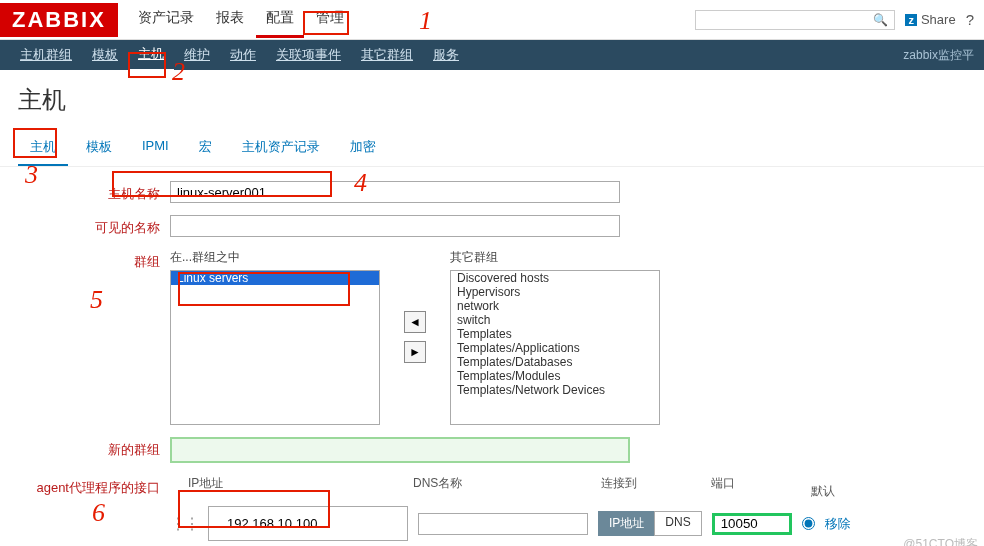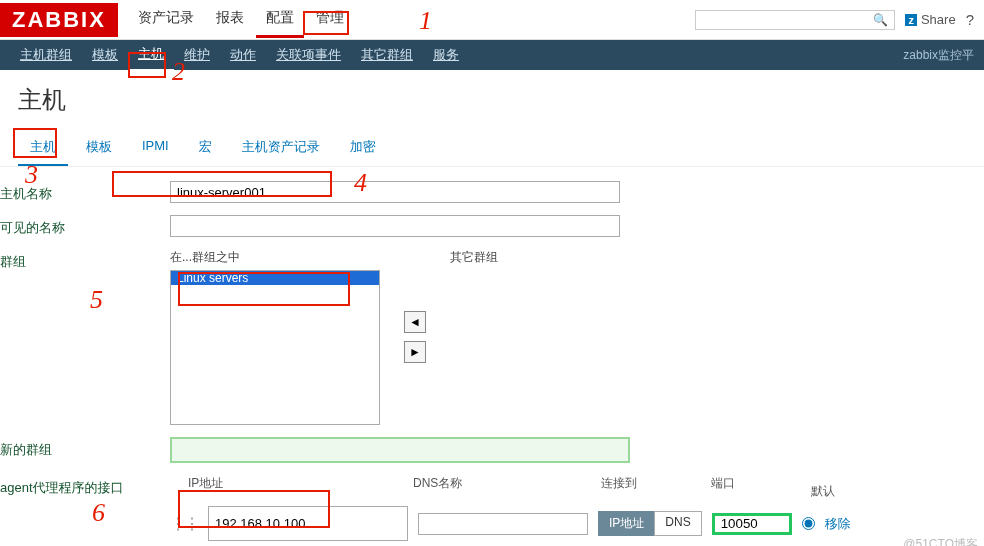--- a/index.html
+++ b/index.html
@@ -21,21 +21,21 @@
 .subnav-right { margin-left: auto; color: #a8c2d4; font-size: 12px; }
 
 .page-title { font-size: 24px; padding: 14px 18px; color: #333; }
 
 .tabs { display: flex; gap: 6px; padding: 0 18px; border-bottom: 1px solid #eee; }
 .tab { color: #0275b8; padding: 8px 12px; cursor: pointer; font-size: 13px; }
 .tab.active { color: #0275b8; border-bottom: 2px solid #0275b8; }
 
 .form-area { padding: 14px 0 14px 0; }
 .form-row { display: flex; align-items: flex-start; margin-bottom: 12px; }
-.form-label { width: 170px; text-align: left; padding-right: 10px; padding-top: 4px; color: #14532d; font-size: 13px; }
+.form-label { width: 170px; text-align: right; padding-right: 10px; padding-top: 4px; color: #b91c1c; font-size: 13px; }
 .form-field { flex: 1; }
 .text-input { border: 1px solid #aaa; padding: 3px 6px; width: 450px; font-size: 13px; height: 22px; }
 .new-group-input { border: 2px solid #9ad89a; background: #edf9ed; width: 460px; height: 26px; padding: 3px 6px; }
 
 .groups-wrap { display: flex; gap: 24px; align-items: stretch; }
 .group-col { display: flex; flex-direction: column; }
 .group-col-label { font-size: 12px; color: #444; margin-bottom: 4px; }
 .listbox { border: 1px solid #aaa; width: 210px; height: 155px; overflow-y: scroll; font-size: 12px; background:#fff;}
 .listbox-other { width: 210px; }
 .list-item { padding: 0 6px; cursor: pointer; white-space: nowrap; }
@@ -44,21 +44,21 @@
 .arrow-btn { width: 22px; height: 22px; border: 1px solid #888; background: #f5f5f5; cursor: pointer; font-size: 12px; text-align:center; line-height:18px;}
 
 .iface-row { display: flex; align-items: center; gap: 10px; margin-top: 6px; }
 .iface-header { display: flex; gap: 10px; font-size: 12px; color: #555; margin-left: 188px;}
 .iface-header span:nth-child(1){width:215px;}
 .iface-header span:nth-child(2){width:178px;}
 .iface-header span:nth-child(3){width:100px;}
 .iface-header span:nth-child(4){width:90px;}
 .iface-header span:nth-child(5){width:60px;margin-top:8px;}
 .drag-handle { color:#999; cursor:move; font-size:16px; letter-spacing:-2px;}
-.ip-input { border: 1px solid #aaa; padding: 3px 6px; width: 200px; height:35px; font-size:13px;}
+.ip-input { border: 1px solid #aaa; padding: 3px 18px; width: 200px; height:35px; font-size:13px;}
 .dns-input { border: 1px solid #aaa; padding: 3px 6px; width: 170px; height:22px;}
 .toggle-group { display: inline-flex; }
 .toggle-btn { border: 1px solid #aaa; padding: 3px 10px; font-size: 12px; cursor: pointer; background:#fff;}
 .toggle-btn.active { background: #6b8899; color: #fff; border-color:#6b8899;}
 .toggle-btn:first-child { border-right: none; }
 .port-input { border: 3px solid #22c55e; padding: 3px 6px; width: 80px; height:22px;}
 .radio-default { accent-color: #0275b8; }
 .remove-link { color: #0275b8; cursor: pointer; font-size: 13px; }
 
 
@@ -139,20 +139,32 @@
           <div class="listbox">
             <div class="list-item selected">Linux servers</div>
           </div>
         </div>
         <div class="arrow-col">
           <button class="arrow-btn">◄</button>
           <button class="arrow-btn">►</button>
         </div>
         <div class="group-col">
           <div class="group-col-label">其它群组</div>
+          <div class="listbox listbox-other">
+            <div class="list-item">Discovered hosts</div>
+            <div class="list-item">Hypervisors</div>
+            <div class="list-item">network</div>
+            <div class="list-item">switch</div>
+            <div class="list-item">Templates</div>
+            <div class="list-item">Templates/Applications</div>
+            <div class="list-item">Templates/Databases</div>
+            <div class="list-item">Templates/Modules</div>
+            <div class="list-item">Templates/Network Devices</div>
+
+          </div>
         </div>
       </div>
     </div>
   </div>
 
   <div class="form-row">
     <div class="form-label">新的群组</div>
     <div class="form-field">
       <input class="new-group-input" value="" style="">
     </div>

